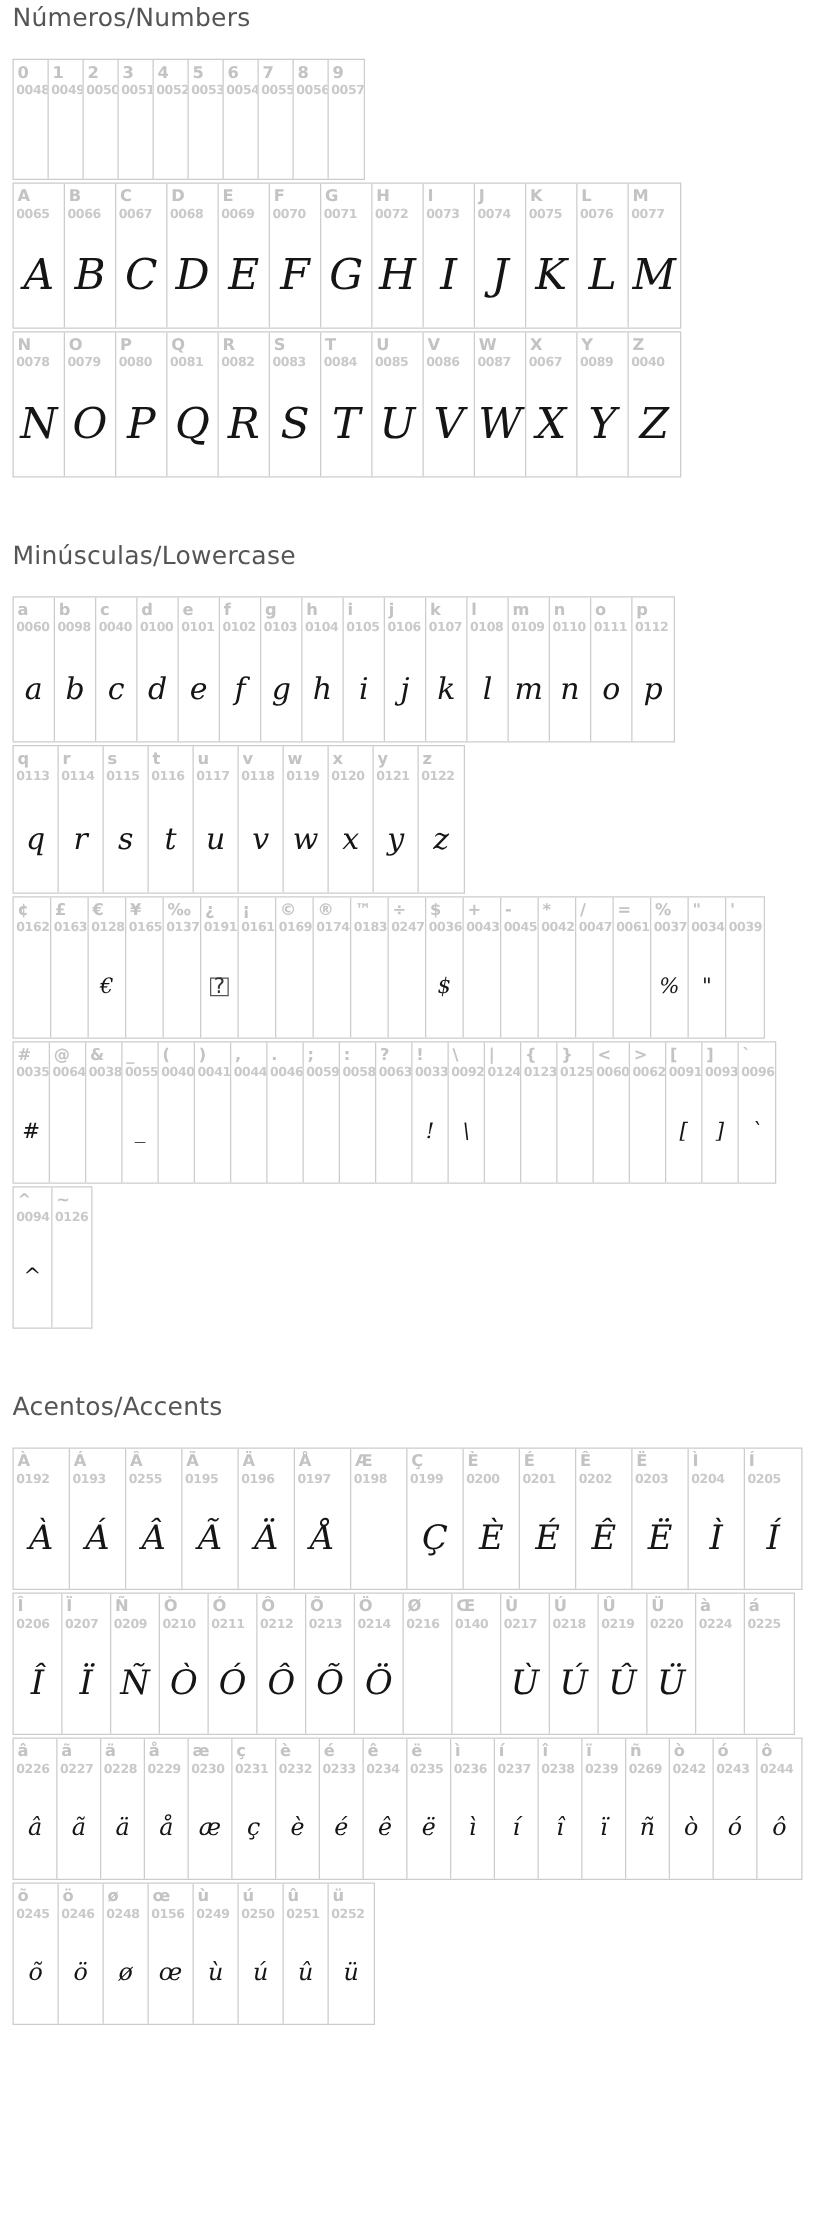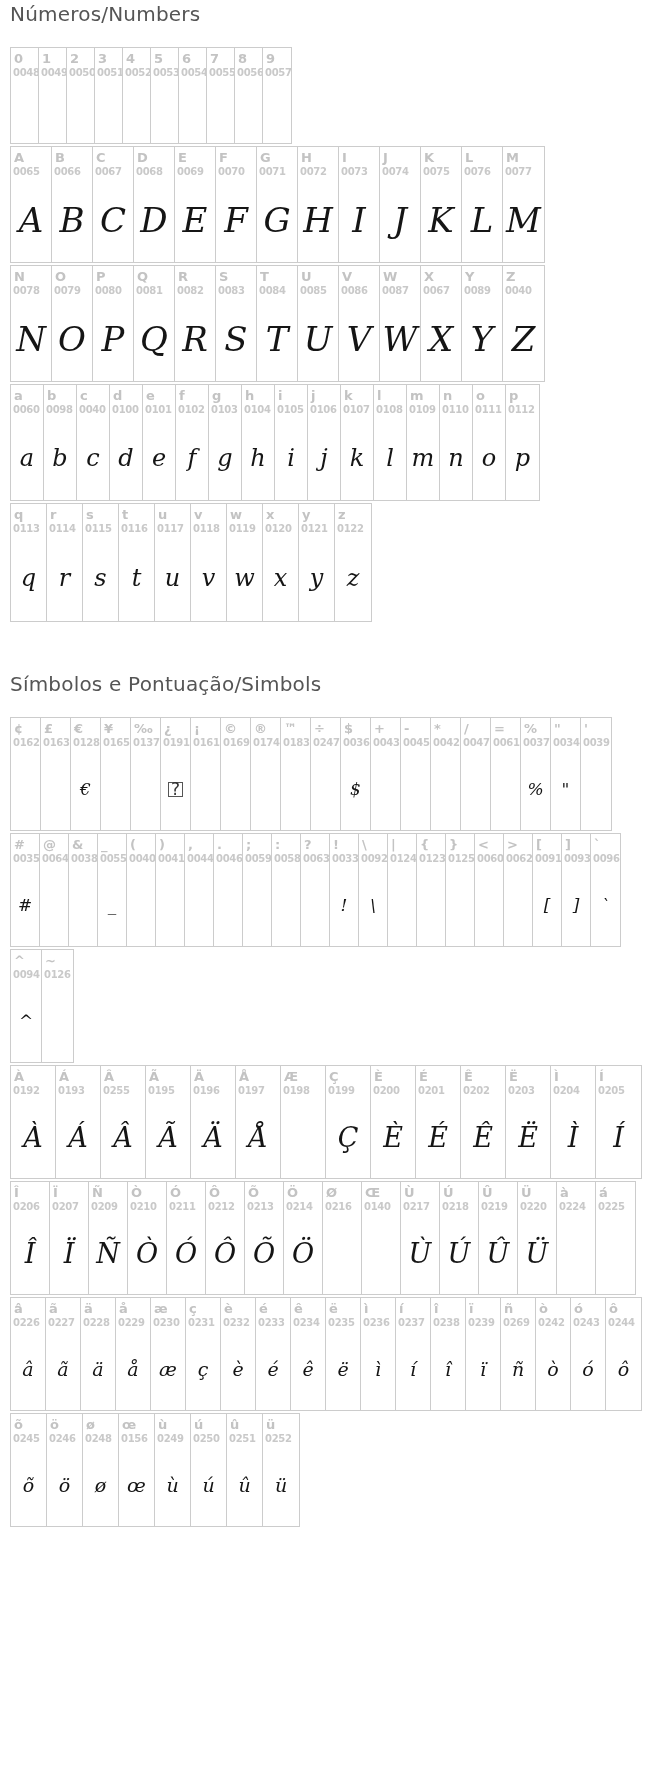--- a/index.html
+++ b/index.html
@@ -302,20 +302,21 @@
         <div class="char-cell">
           <span class="ref-char">Z</span>
           <span class="char-code">0040</span>
           <div class="glyph-area">
             <span class="glyph-char">Z</span>
           </div>
         </div>
       </div>
     </section>
     <section class="map-section">
+      <h2 class="section-title">Minúsculas/Lowercase</h2>
       <div class="char-row lowercase lowercase-r0">
         <div class="char-cell">
           <span class="ref-char">a</span>
           <span class="char-code">0060</span>
           <div class="glyph-area">
             <span class="glyph-char">a</span>
           </div>
         </div>
         <div class="char-cell">
           <span class="ref-char">b</span>
@@ -490,21 +491,20 @@
         <div class="char-cell">
           <span class="ref-char">z</span>
           <span class="char-code">0122</span>
           <div class="glyph-area">
             <span class="glyph-char">z</span>
           </div>
         </div>
       </div>
     </section>
     <section class="map-section">
-      <h2 class="section-title">Símbolos e Pontuação/Simbols</h2>
       <div class="char-row symbols symbols-r0">
         <div class="char-cell">
           <span class="ref-char">¢</span>
           <span class="char-code">0162</span>
           <div class="glyph-area"></div>
         </div>
         <div class="char-cell">
           <span class="ref-char">£</span>
           <span class="char-code">0163</span>
           <div class="glyph-area"></div>
@@ -740,20 +740,21 @@
           </div>
         </div>
         <div class="char-cell">
           <span class="ref-char">~</span>
           <span class="char-code">0126</span>
           <div class="glyph-area"></div>
         </div>
       </div>
     </section>
     <section class="map-section">
+      <h2 class="section-title">Acentos/Accents</h2>
       <div class="char-row accents accents-r0">
         <div class="char-cell">
           <span class="ref-char">À</span>
           <span class="char-code">0192</span>
           <div class="glyph-area">
             <span class="glyph-char">À</span>
           </div>
         </div>
         <div class="char-cell">
           <span class="ref-char">Á</span>

